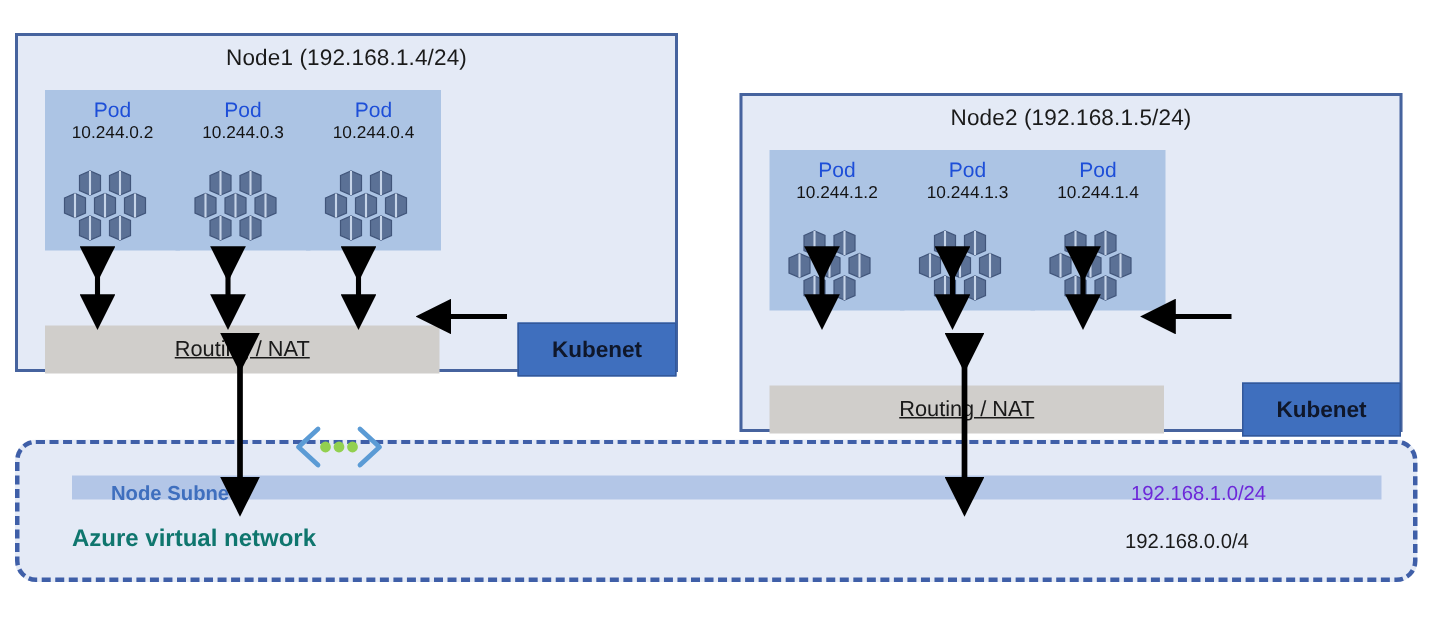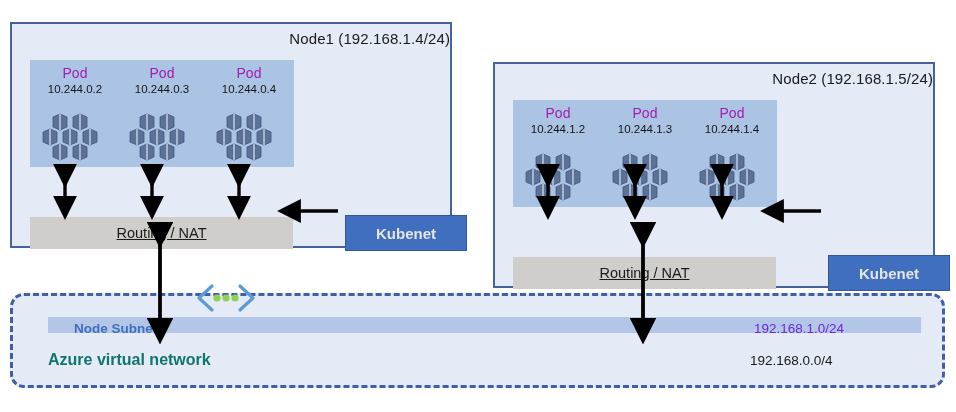--- a/index.html
+++ b/index.html
@@ -24,39 +24,39 @@
     border: 2px solid #46639e;
     top: 22px;
     height: 226px;
   }
   #node1 { left: 10px;  width: 442px; }
   #node2 { left: 493px; width: 442px; margin-top: 40px; }
 
   .node-title {
     position: absolute;
     top: 6px; left: 0; right: 0;
-    text-align: right;
+    text-align: center;
     font-size: 15px;
     color: #1a1a1a;
     letter-spacing: 0.1px;
     white-space: nowrap;
   }
 
   
   .pod {
     position: absolute;
     top: 36px;
     width: 90px;
     height: 107px;
     background: #acc4e4;
   }
   .pod-label {
     text-align: center;
     font-size: 14px;
-    color: #a21caf;
+    color: #1d4ed8;
     line-height: 15px;
     margin-top: 6px;
   }
   .pod-ip {
     text-align: center;
     font-size: 11.5px;
     color: #141414;
     line-height: 14px;
     margin-top: 1px;
     white-space: nowrap;
@@ -84,28 +84,28 @@
     text-decoration: underline;
   }
   #routing1 { left: 18px; width: 263px; }
   #routing2 { left: 18px; width: 263px; }
 
   
   .kubenet {
     position: absolute;
     top: 191px;
     left: 333px;
-    width: 122px;
+    width: 106px;
     height: 36px;
     background: #3f6fbe;
     border: 1px solid #33589a;
     display: flex;
     align-items: center;
     justify-content: center;
-    color: #e5e5e5;
+    color: #0f172a;
     font-size: 15px;
     font-weight: bold;
   }
 
   
   #arrow-layer {
     position: absolute;
     inset: 0;
     width: 956px;
     height: 412px;

